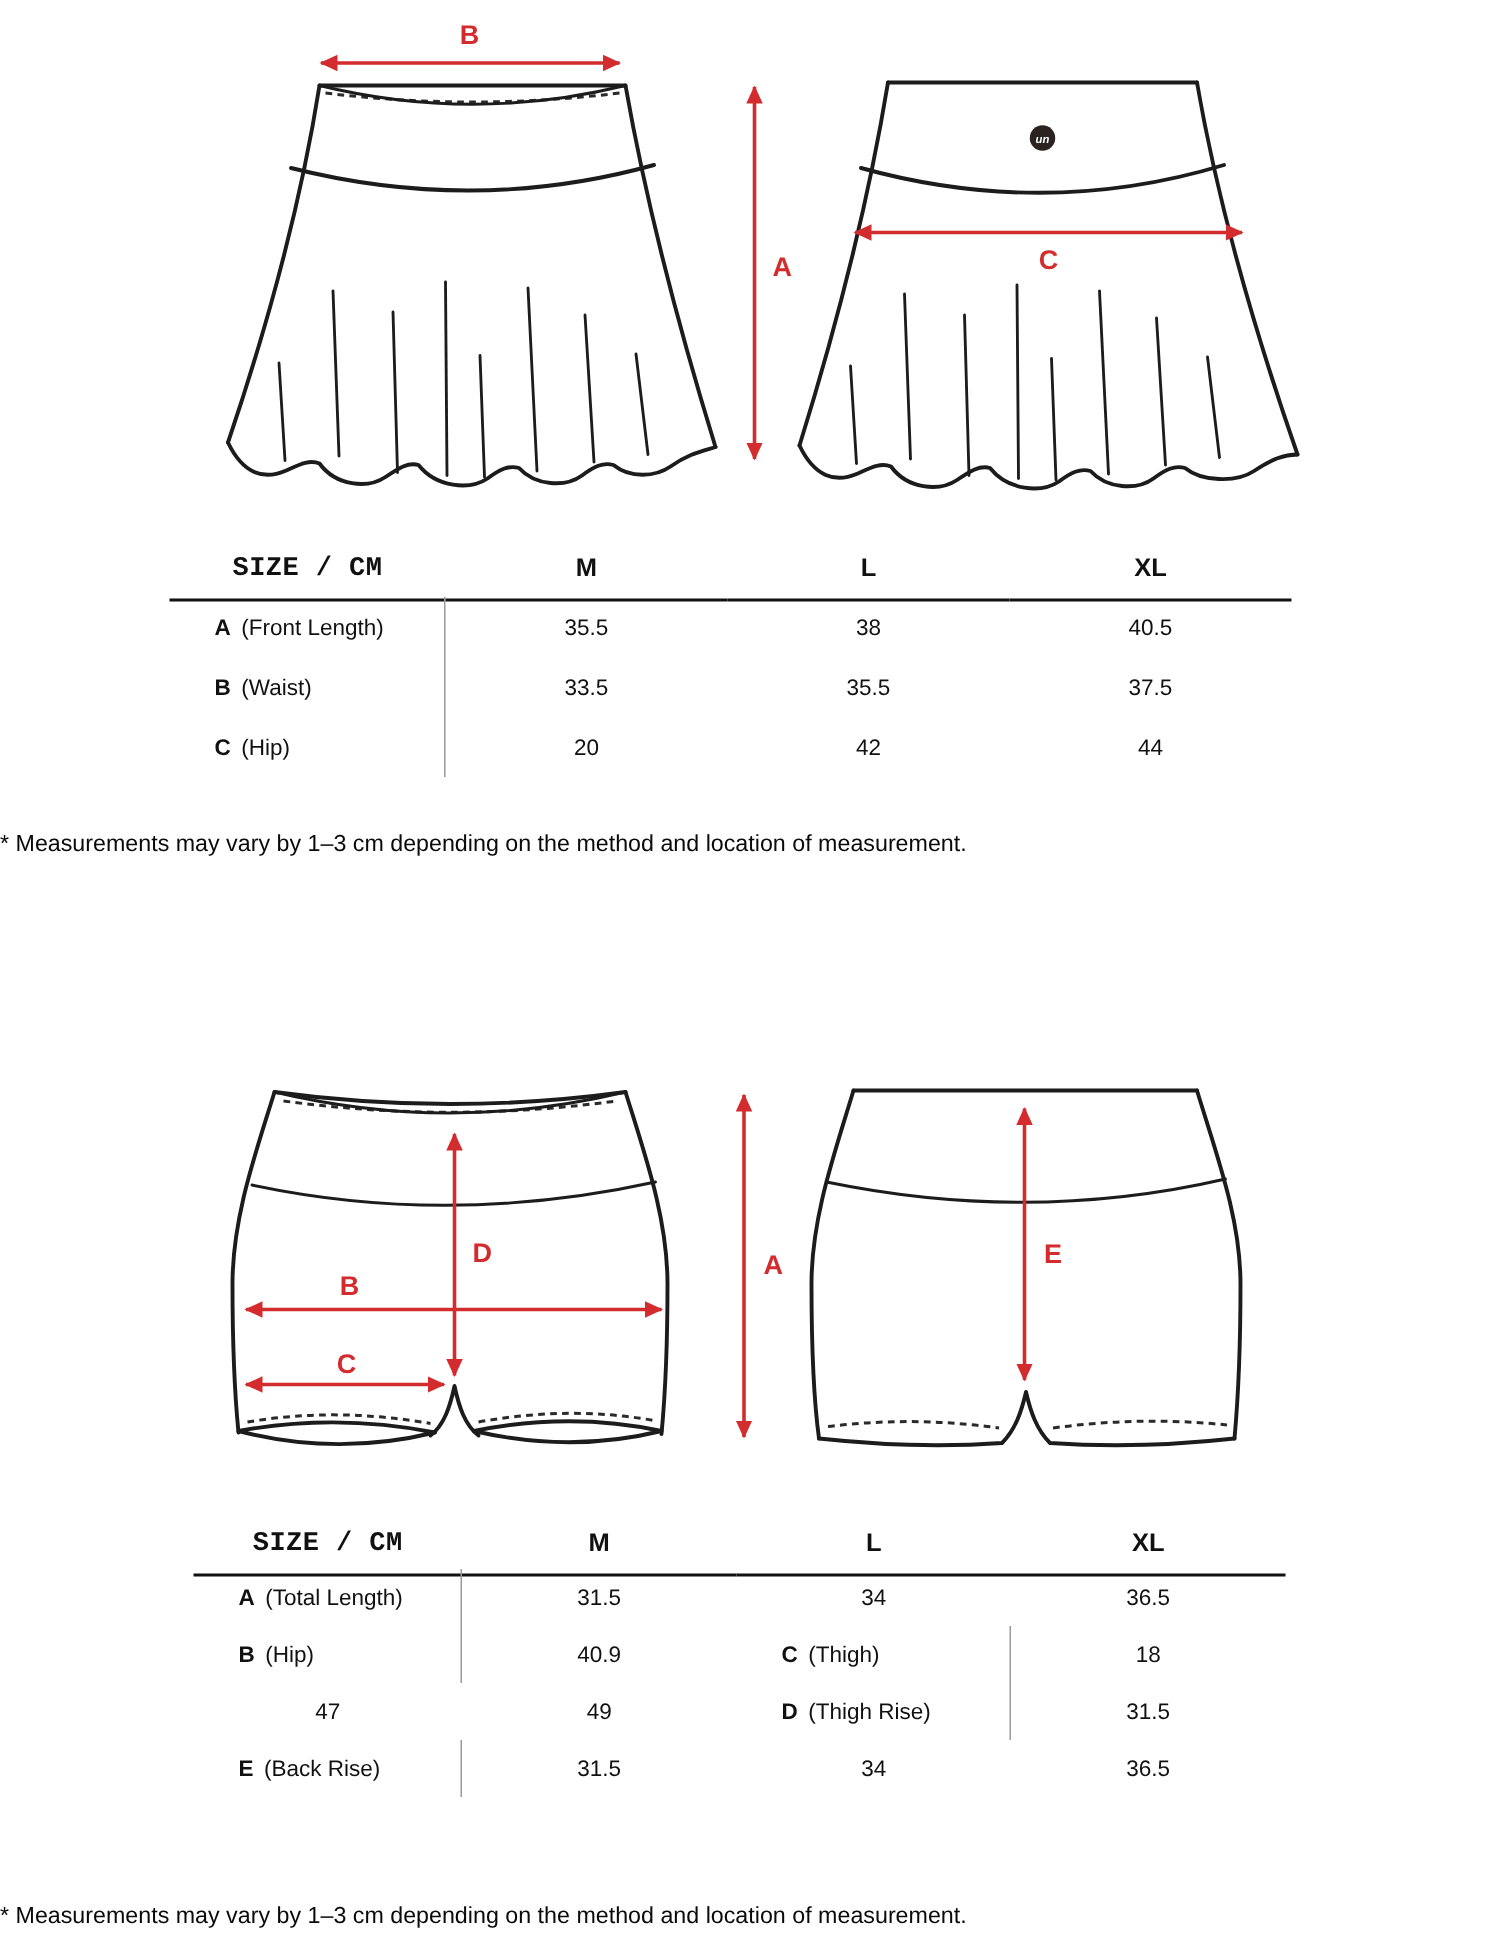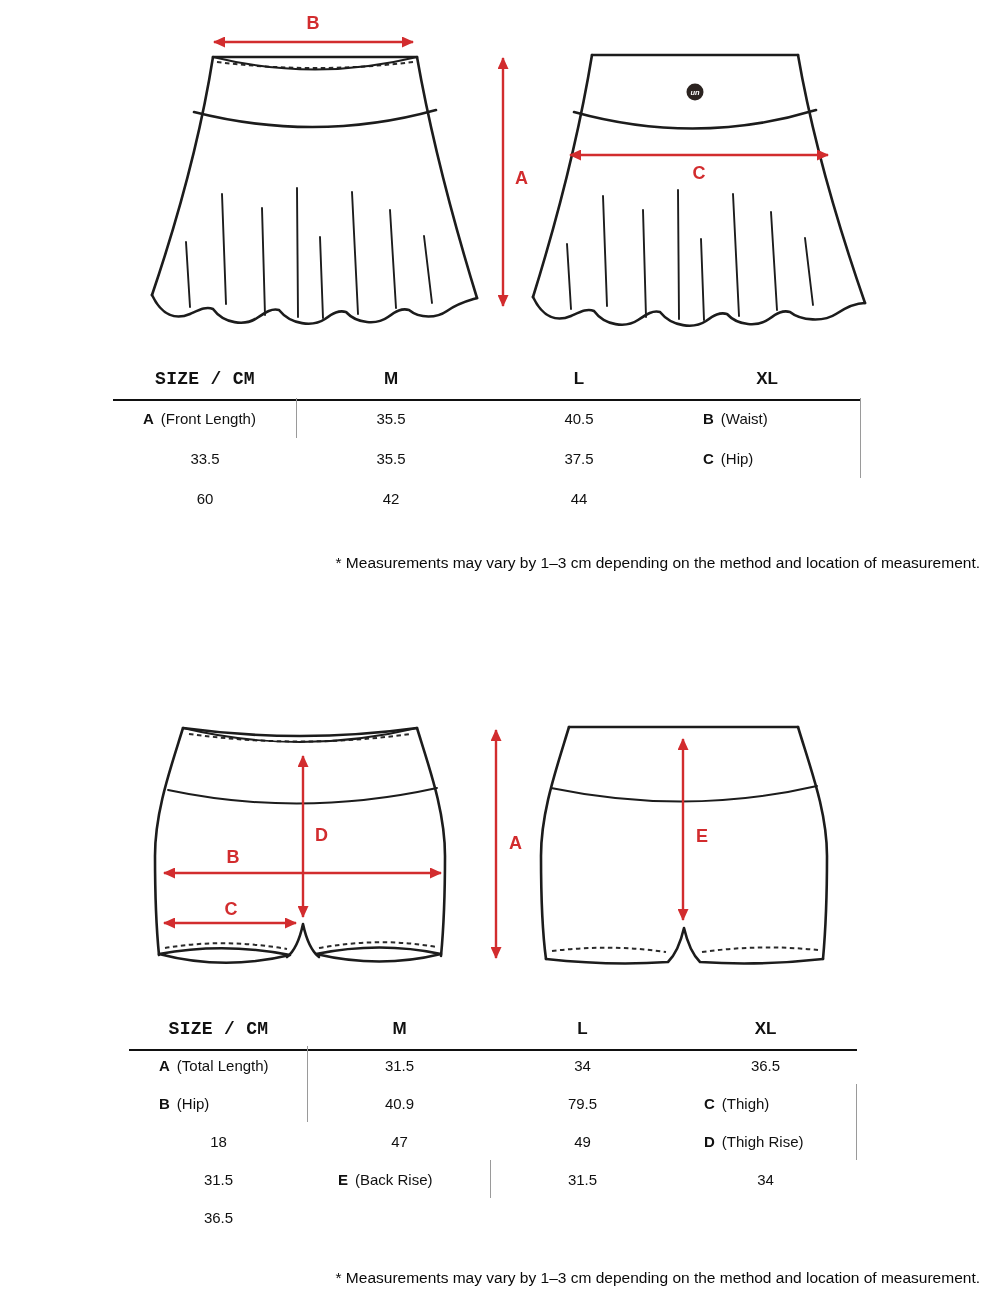--- a/index.html
+++ b/index.html
@@ -27,21 +27,21 @@
   #shorts-table{left:129px;top:1008px;grid-template-columns:179px 183px 183px 183px;grid-auto-rows:38px;}
   .size-table .th{display:flex;align-items:center;justify-content:center;
                   font-weight:bold;font-size:17px;height:41px;
                   border-bottom:2.5px solid var(--table-rule,#111);}
   .size-table .th.c0{font-size:18px;letter-spacing:.3px;font-family:Liberation Mono, monospace;}
   .cell{display:flex;align-items:center;font-size:15px;}
   .cell.lab{padding-left:30px;border-right:1.5px solid var(--separator,#9a9a9a);}
   .cell.lab .key{font-weight:bold;margin-right:7px;}
   .cell.val{justify-content:center;}
 
-  .note{position:absolute;left:0;width:980px;text-align:right;
+  .note{position:absolute;left:0;width:980px;text-align:left;
         font-size:15.5px;color:#0a0a0a;}
   #note-1{top:554px;}
   #note-2{top:1269px;}
 </style>
 </head>
 <body>
 
 <div class="page">
 
   <svg class="abs" style="left:0;top:0;width:1000px;height:350px" viewBox="0 0 1000 350">
@@ -110,35 +110,36 @@
     <div class="th c0">SIZE / CM</div>
     <div class="th">M</div>
     <div class="th">L</div>
     <div class="th">XL</div>
 
     <div class="cell lab">
       <span class="key">A</span>
       <span>(Front Length)</span>
       </div>
     <div class="cell val">35.5</div>
+    <div class="cell val">38</div>
     <div class="cell val">40.5</div>
 
     <div class="cell lab">
       <span class="key">B</span>
       <span>(Waist)</span>
       </div>
     <div class="cell val">33.5</div>
     <div class="cell val">35.5</div>
     <div class="cell val">37.5</div>
 
     <div class="cell lab">
       <span class="key">C</span>
       <span>(Hip)</span>
       </div>
-    <div class="cell val">60</div>
+    <div class="cell val">20</div>
     <div class="cell val">42</div>
     <div class="cell val">44</div>
   </div>
 
   <div class="note" id="note-1">* Measurements may vary by 1–3 cm depending on the method and location of measurement.</div>
 
   <svg class="abs" style="left:0;top:700px;width:1000px;height:300px" viewBox="0 700 1000 300">
     <defs>
       <marker id="ah2e" markerUnits="userSpaceOnUse" markerWidth="13" markerHeight="11" refX="11" refY="5.5" orient="auto">
           <path class="ah" d="M0,0 L12,5.5 L0,11 Z"></path>
@@ -202,21 +203,20 @@
       </div>
     <div class="cell val">31.5</div>
     <div class="cell val">34</div>
     <div class="cell val">36.5</div>
 
     <div class="cell lab">
       <span class="key">B</span>
       <span>(Hip)</span>
       </div>
     <div class="cell val">40.9</div>
-    <div class="cell val">79.5</div>
 
     <div class="cell lab">
       <span class="key">C</span>
       <span>(Thigh)</span>
       </div>
     <div class="cell val">18</div>
     <div class="cell val">47</div>
     <div class="cell val">49</div>
 
     <div class="cell lab">

